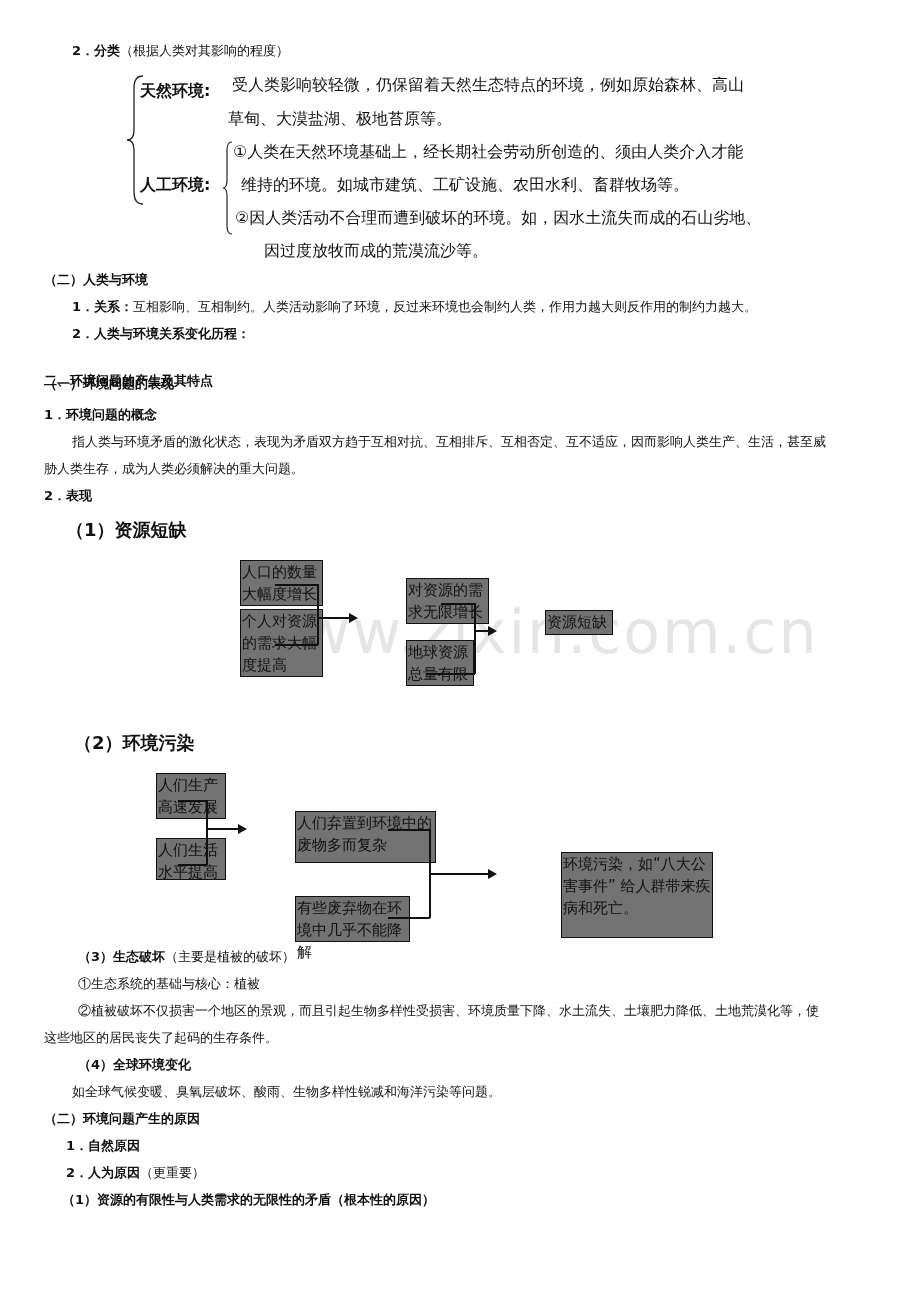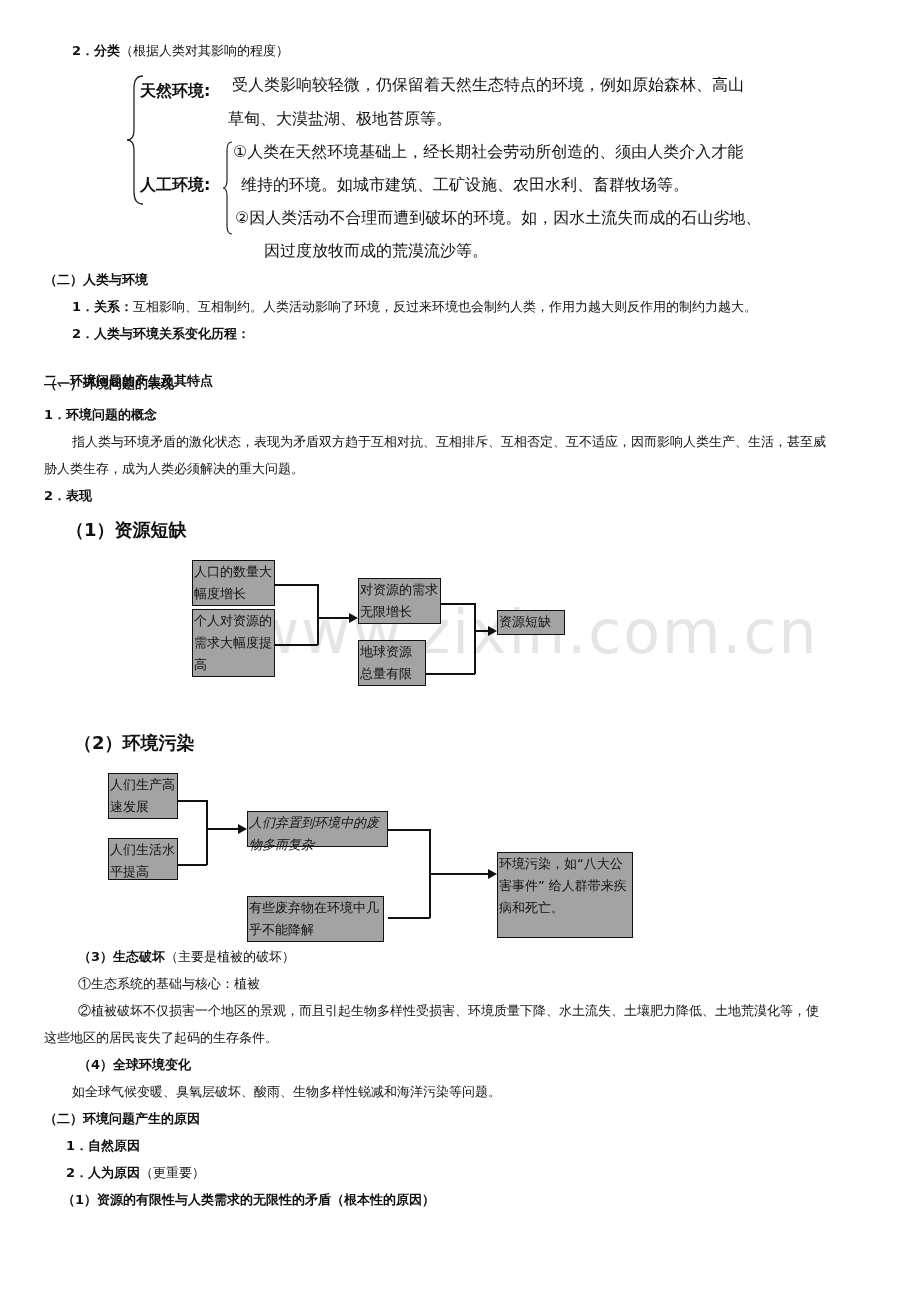--- a/index.html
+++ b/index.html
@@ -4,23 +4,23 @@
 <style>
   html, body { margin: 0; padding: 0; background: #ffffff; }
   body { width: 920px; height: 1302px; position: relative; overflow: hidden;
          font-family: "DejaVu Serif", "Liberation Serif", serif; color: #111; }
   .abs { position: absolute; white-space: nowrap; }
   .t { font-size: 13px; line-height: 18px; }
   .b { font-weight: bold; font-family: "DejaVu Sans", "Liberation Sans", sans-serif; }
   .n { font-weight: normal; font-family: "DejaVu Serif", "Liberation Serif", serif; }
   .hand { font-family: "DejaVu Sans", "Liberation Sans", sans-serif; font-size: 16px; line-height: 20px; }
   .hand b { font-weight: bold; }
-  .box { position: absolute; border: 1.5px solid #111; background: #a3a3a3; box-sizing: border-box;
-         font-family: "DejaVu Sans", "Liberation Sans", sans-serif; font-size: 13px; line-height: 22px;
-         padding: 0 1px; white-space: normal; word-break: break-all; }
+  .box { position: absolute; border: 1.5px solid #111; background: #737373; box-sizing: border-box;
+         font-family: "DejaVu Sans", "Liberation Sans", sans-serif; font-size: 15px; line-height: 22px;
+         padding: 0 1px; white-space: normal; word-break: break-all; margin-left: 48px; }
   .line { position: absolute; background: #111; }
   .arrow { position: absolute; width: 0; height: 0; border-top: 5px solid transparent;
            border-bottom: 5px solid transparent; border-left: 9px solid #111; }
   .watermark { position: absolute; left: 250px; top: 597px; font-family: "DejaVu Sans", "Liberation Sans", sans-serif;
                font-size: 60px; color: rgba(180,180,180,0.35); letter-spacing: 2px; pointer-events: none; }
   .brace { position: absolute; }
   .section-h { font-size: 18px; font-weight: bold; font-family: "DejaVu Sans", "Liberation Sans", sans-serif; }
 </style>
 </head>
 <body>
@@ -83,23 +83,23 @@
 <div class="line" style="left:441px;top:603px;width:34px;height:1.5px;"></div>
 <div class="line" style="left:426px;top:673px;width:49px;height:1.5px;"></div>
 <div class="line" style="left:474px;top:603px;width:1.5px;height:71px;"></div>
 <div class="line" style="left:474px;top:630px;width:14px;height:1.5px;"></div>
 <div class="arrow" style="left:488px;top:626px;"></div>
 
 <div class="abs section-h" style="left:74px;top:731px;">（2）环境污染</div>
 
 <div class="box" style="left:108px;top:773px;width:70px;height:46px;">人们生产高速发展</div>
 <div class="box" style="left:108px;top:838px;width:70px;height:42px;">人们生活水平提高</div>
-<div class="box" style="left:247px;top:811px;width:141px;height:36px;font-style:italic;">人们弃置到环境中的废物多而复杂</div>
-<div class="box" style="left:247px;top:896px;width:137px;height:46px;">有些废弃物在环境中几乎不能降解</div>
-<div class="box" style="left:497px;top:852px;width:136px;height:86px;">环境污染，如“八大公害事件” 给人群带来疾病和死亡。</div>
+<div class="box" style="left:247px;top:811px;width:141px;height:52px;">人们弃置到环境中的废物多而复杂</div>
+<div class="box" style="left:247px;top:896px;width:115px;height:46px;">有些废弃物在环境中几乎不能降解</div>
+<div class="box" style="left:513px;top:852px;width:152px;height:86px;">环境污染，如“八大公害事件” 给人群带来疾病和死亡。</div>
 
 <div class="line" style="left:178px;top:800px;width:29px;height:1.5px;"></div>
 <div class="line" style="left:178px;top:864px;width:29px;height:1.5px;"></div>
 <div class="line" style="left:206px;top:800px;width:1.5px;height:65px;"></div>
 <div class="line" style="left:206px;top:828px;width:32px;height:1.5px;"></div>
 <div class="arrow" style="left:238px;top:824px;"></div>
 
 <div class="line" style="left:388px;top:829px;width:42px;height:1.5px;"></div>
 <div class="line" style="left:388px;top:917px;width:42px;height:1.5px;"></div>
 <div class="line" style="left:429px;top:829px;width:1.5px;height:89px;"></div>

